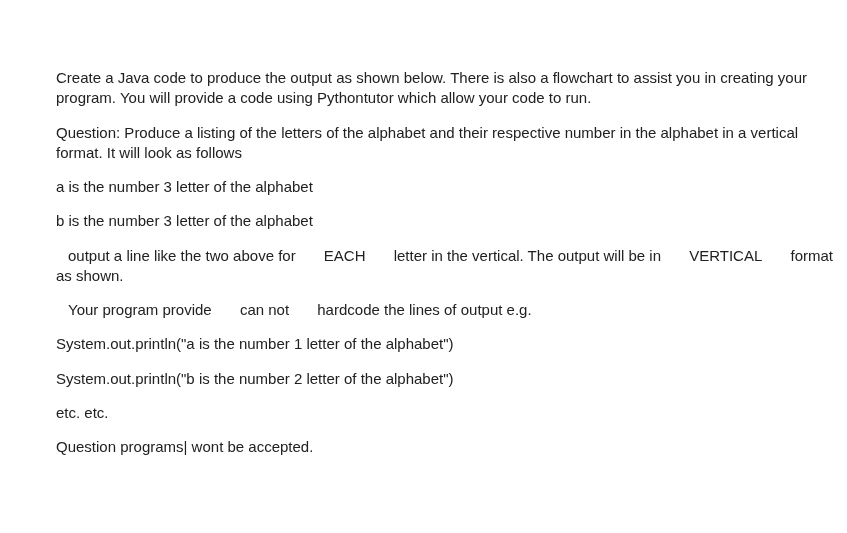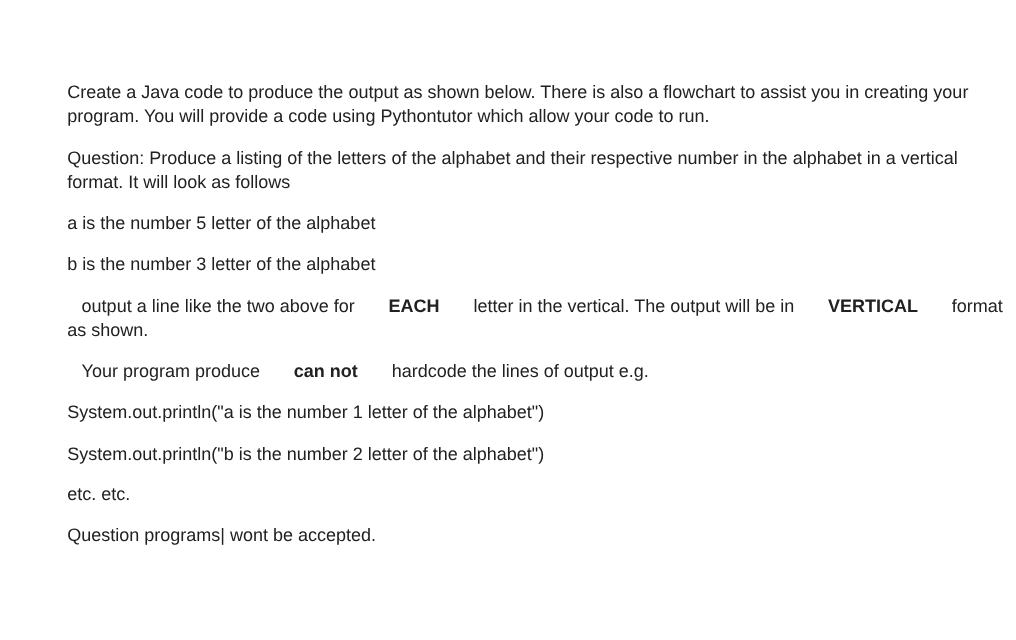--- a/index.html
+++ b/index.html
@@ -14,40 +14,40 @@
       background: #ffffff;
       padding: 32px 20px 20px 20px;
       line-height: 1.35;
       width: 847px;
       height: 533px;
     }
     p {
       margin-bottom: 14px;
     }
     .bold {
-      font-weight: bold;
+      font-weight: normal;
     }
   </style>
 </head>
 <body>
 
 <p>Create a Java code to produce the output as shown below. There is also a flowchart to assist you in creating your program. You will provide a code using Pythontutor which allow your code to run.</p>
 
 <p>Question: Produce a listing of the letters of the alphabet and their respective number in the alphabet in a vertical format. It will look as follows</p>
 
-<p>a is the number 5 letter of the alphabet</p>
+<p>a is the number 3 letter of the alphabet</p>
 
 <p>b is the number 3 letter of the alphabet</p>
 
 <p>
   <span>output a line like the two above for </span><span class="bold">EACH</span><span> letter in the vertical. The output will be in </span><span class="bold">VERTICAL</span><span> format as shown.</span>
 </p>
 
 <p>
-  <span>Your program produce </span><span class="bold">can not</span><span> hardcode the lines of output e.g.</span>
+  <span>Your program provide </span><span class="bold">can not</span><span> hardcode the lines of output e.g.</span>
 </p>
 
 <p>System.out.println("a is the number 1 letter of the alphabet")</p>
 
 <p>System.out.println("b is the number 2 letter of the alphabet")</p>
 
 <p>etc. etc.</p>
 
 <p>Question programs| wont be accepted.</p>
 

